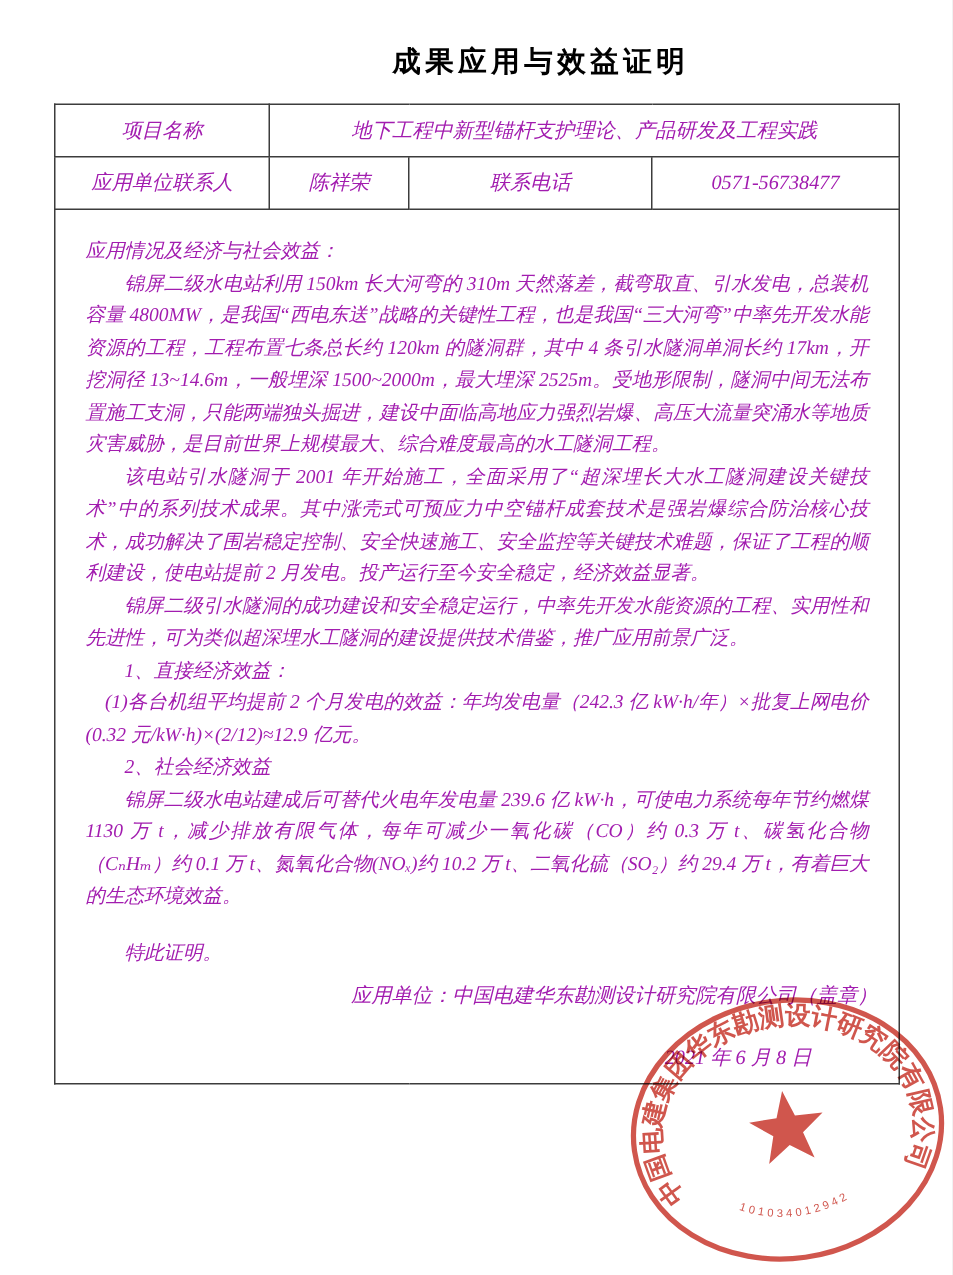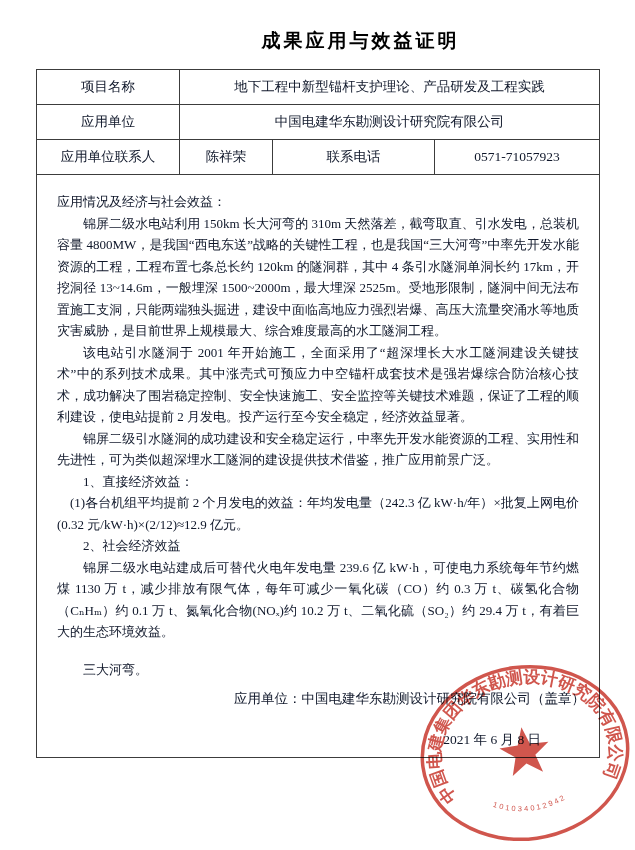--- a/index.html
+++ b/index.html
@@ -14,21 +14,21 @@
     font-family:"Liberation Sans","DejaVu Sans",sans-serif;color:#000000;padding-left:43px;
   }
   table.info{
     position:absolute;left:36px;top:69px;width:564px;
     border-collapse:collapse;table-layout:fixed;
   }
   table.info,td{border:1px solid #3c3c3c;}
   table.info{border-width:1.5px;}
   td{
     font-size:13.5px;text-align:center;vertical-align:middle;
-    padding:2px 4px;color:#0f172a;overflow:hidden;
+    padding:2px 4px;color:#a21caf;overflow:hidden;font-style:italic;
   }
   tr.hrow{height:35px;}
   td.bold{font-weight:bold;}
   td.bigcell{vertical-align:top;padding:12px;text-align:left;}
   .body-wrap{position:relative;height:548px;padding:4px 8px 6px;box-sizing:content-box;}
   .body-wrap p{margin:0;font-size:13px;line-height:21.5px;text-align:justify;}
   p.noindent{text-indent:0;}
   p.indent{text-indent:2em;}
   p.indent1{text-indent:1em;}
   p.closing{text-indent:2em;margin-top:16px;}
@@ -52,41 +52,37 @@
         <col style="width:93px">
         <col style="width:162px">
         <col style="width:165px">
     </colgroup>
     <tbody>
         <tr class="hrow">
       <td>项目名称</td>
       <td colspan="3">地下工程中新型锚杆支护理论、产品研发及工程实践</td>
     </tr>
     <tr class="hrow">
-      <td>应用单位</td>
-      <td colspan="3">中国电建华东勘测设计研究院有限公司</td>
-    </tr>
-    <tr class="hrow">
       <td>应用单位联系人</td>
       <td>陈祥荣</td>
       <td>联系电话</td>
-      <td>0571-71057923</td>
+      <td>0571-56738477</td>
     </tr>
     <tr>
       <td colspan="4" class="bigcell" style="height:558px;">
         <div class="body-wrap">
           <p class="noindent">应用情况及经济与社会效益：</p>
           <p class="indent">锦屏二级水电站利用 150km 长大河弯的 310m 天然落差，截弯取直、引水发电，总装机容量 4800MW，是我国“西电东送”战略的关键性工程，也是我国“三大河弯”中率先开发水能资源的工程，工程布置七条总长约 120km 的隧洞群，其中 4 条引水隧洞单洞长约 17km，开挖洞径 13~14.6m，一般埋深 1500~2000m，最大埋深 2525m。受地形限制，隧洞中间无法布置施工支洞，只能两端独头掘进，建设中面临高地应力强烈岩爆、高压大流量突涌水等地质灾害威胁，是目前世界上规模最大、综合难度最高的水工隧洞工程。</p>
           <p class="indent">该电站引水隧洞于 2001 年开始施工，全面采用了“超深埋长大水工隧洞建设关键技术”中的系列技术成果。其中涨壳式可预应力中空锚杆成套技术是强岩爆综合防治核心技术，成功解决了围岩稳定控制、安全快速施工、安全监控等关键技术难题，保证了工程的顺利建设，使电站提前 2 月发电。投产运行至今安全稳定，经济效益显著。</p>
           <p class="indent">锦屏二级引水隧洞的成功建设和安全稳定运行，中率先开发水能资源的工程、实用性和先进性，可为类似超深埋水工隧洞的建设提供技术借鉴，推广应用前景广泛。</p>
           <p class="indent">1、直接经济效益：</p>
           <p class="indent1">(1)各台机组平均提前 2 个月发电的效益：年均发电量（242.3 亿 kW·h/年）×批复上网电价(0.32 元/kW·h)×(2/12)≈12.9 亿元。</p>
           <p class="indent">2、社会经济效益</p>
           <p class="indent">锦屏二级水电站建成后可替代火电年发电量 239.6 亿 kW·h，可使电力系统每年节约燃煤 1130 万 t，减少排放有限气体，每年可减少一氧化碳（CO）约 0.3 万 t、碳氢化合物（CₙHₘ）约 0.1 万 t、氮氧化合物(NOₓ)约 10.2 万 t、二氧化硫（SO₂）约 29.4 万 t，有着巨大的生态环境效益。</p>
-          <p class="closing">三大河弯。</p>
+          <p class="closing">特此证明。</p>
           <div class="sig-line1">应用单位：中国电建华东勘测设计研究院有限公司（盖章）</div>
           <div class="sig-date">2021 年 6 月 8 日</div>
         </div>
       </td>
     </tr>
   </tbody>
     </table>
 
   <svg class="stamp" viewBox="0 0 220 190">
     <g transform="rotate(-8 110 95)">

